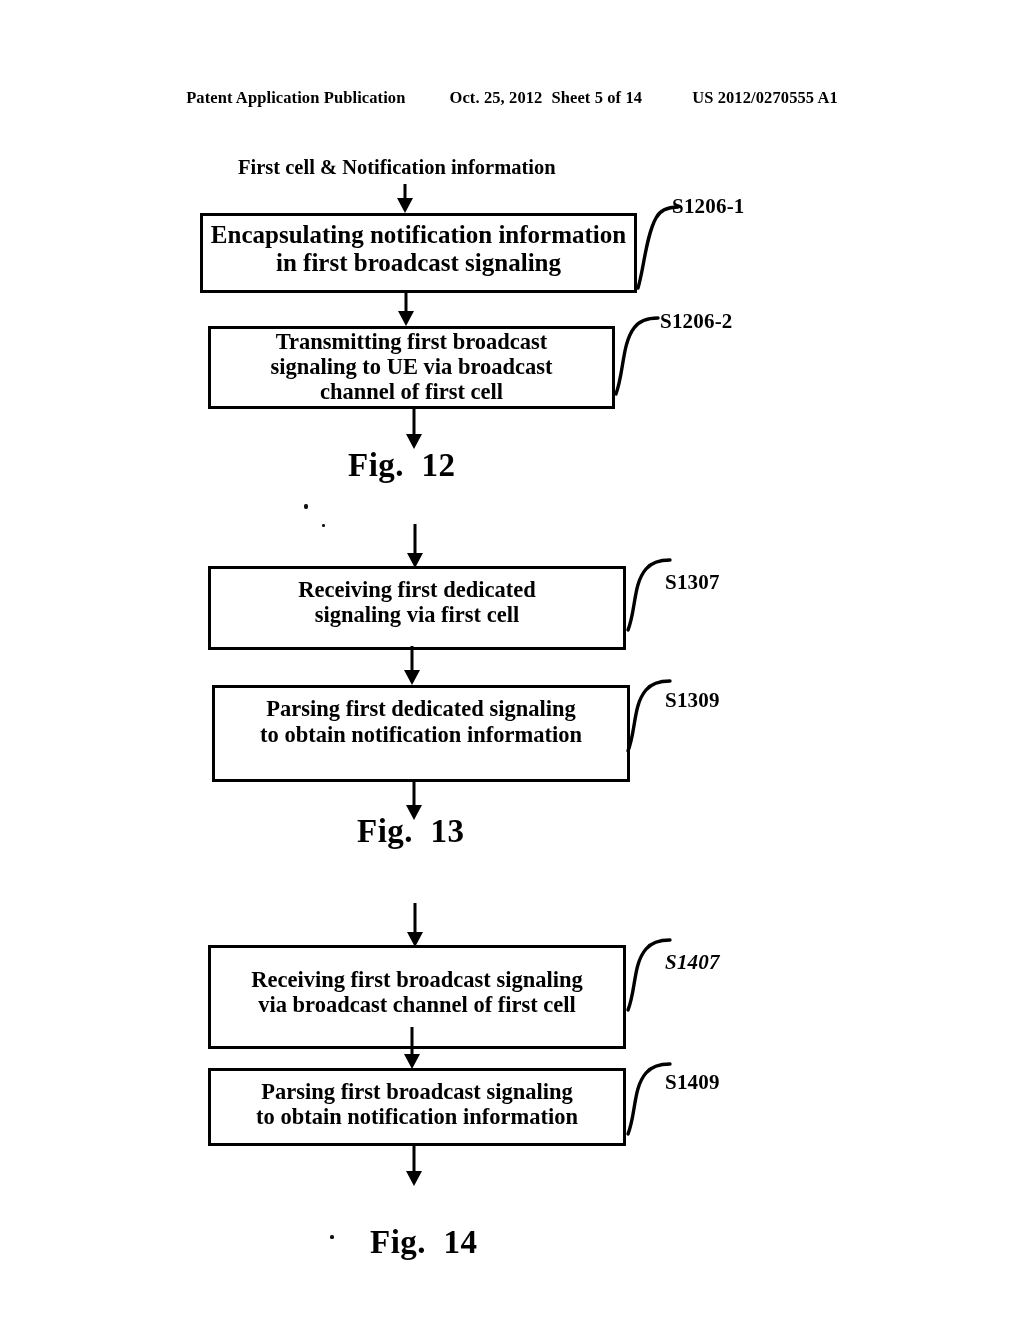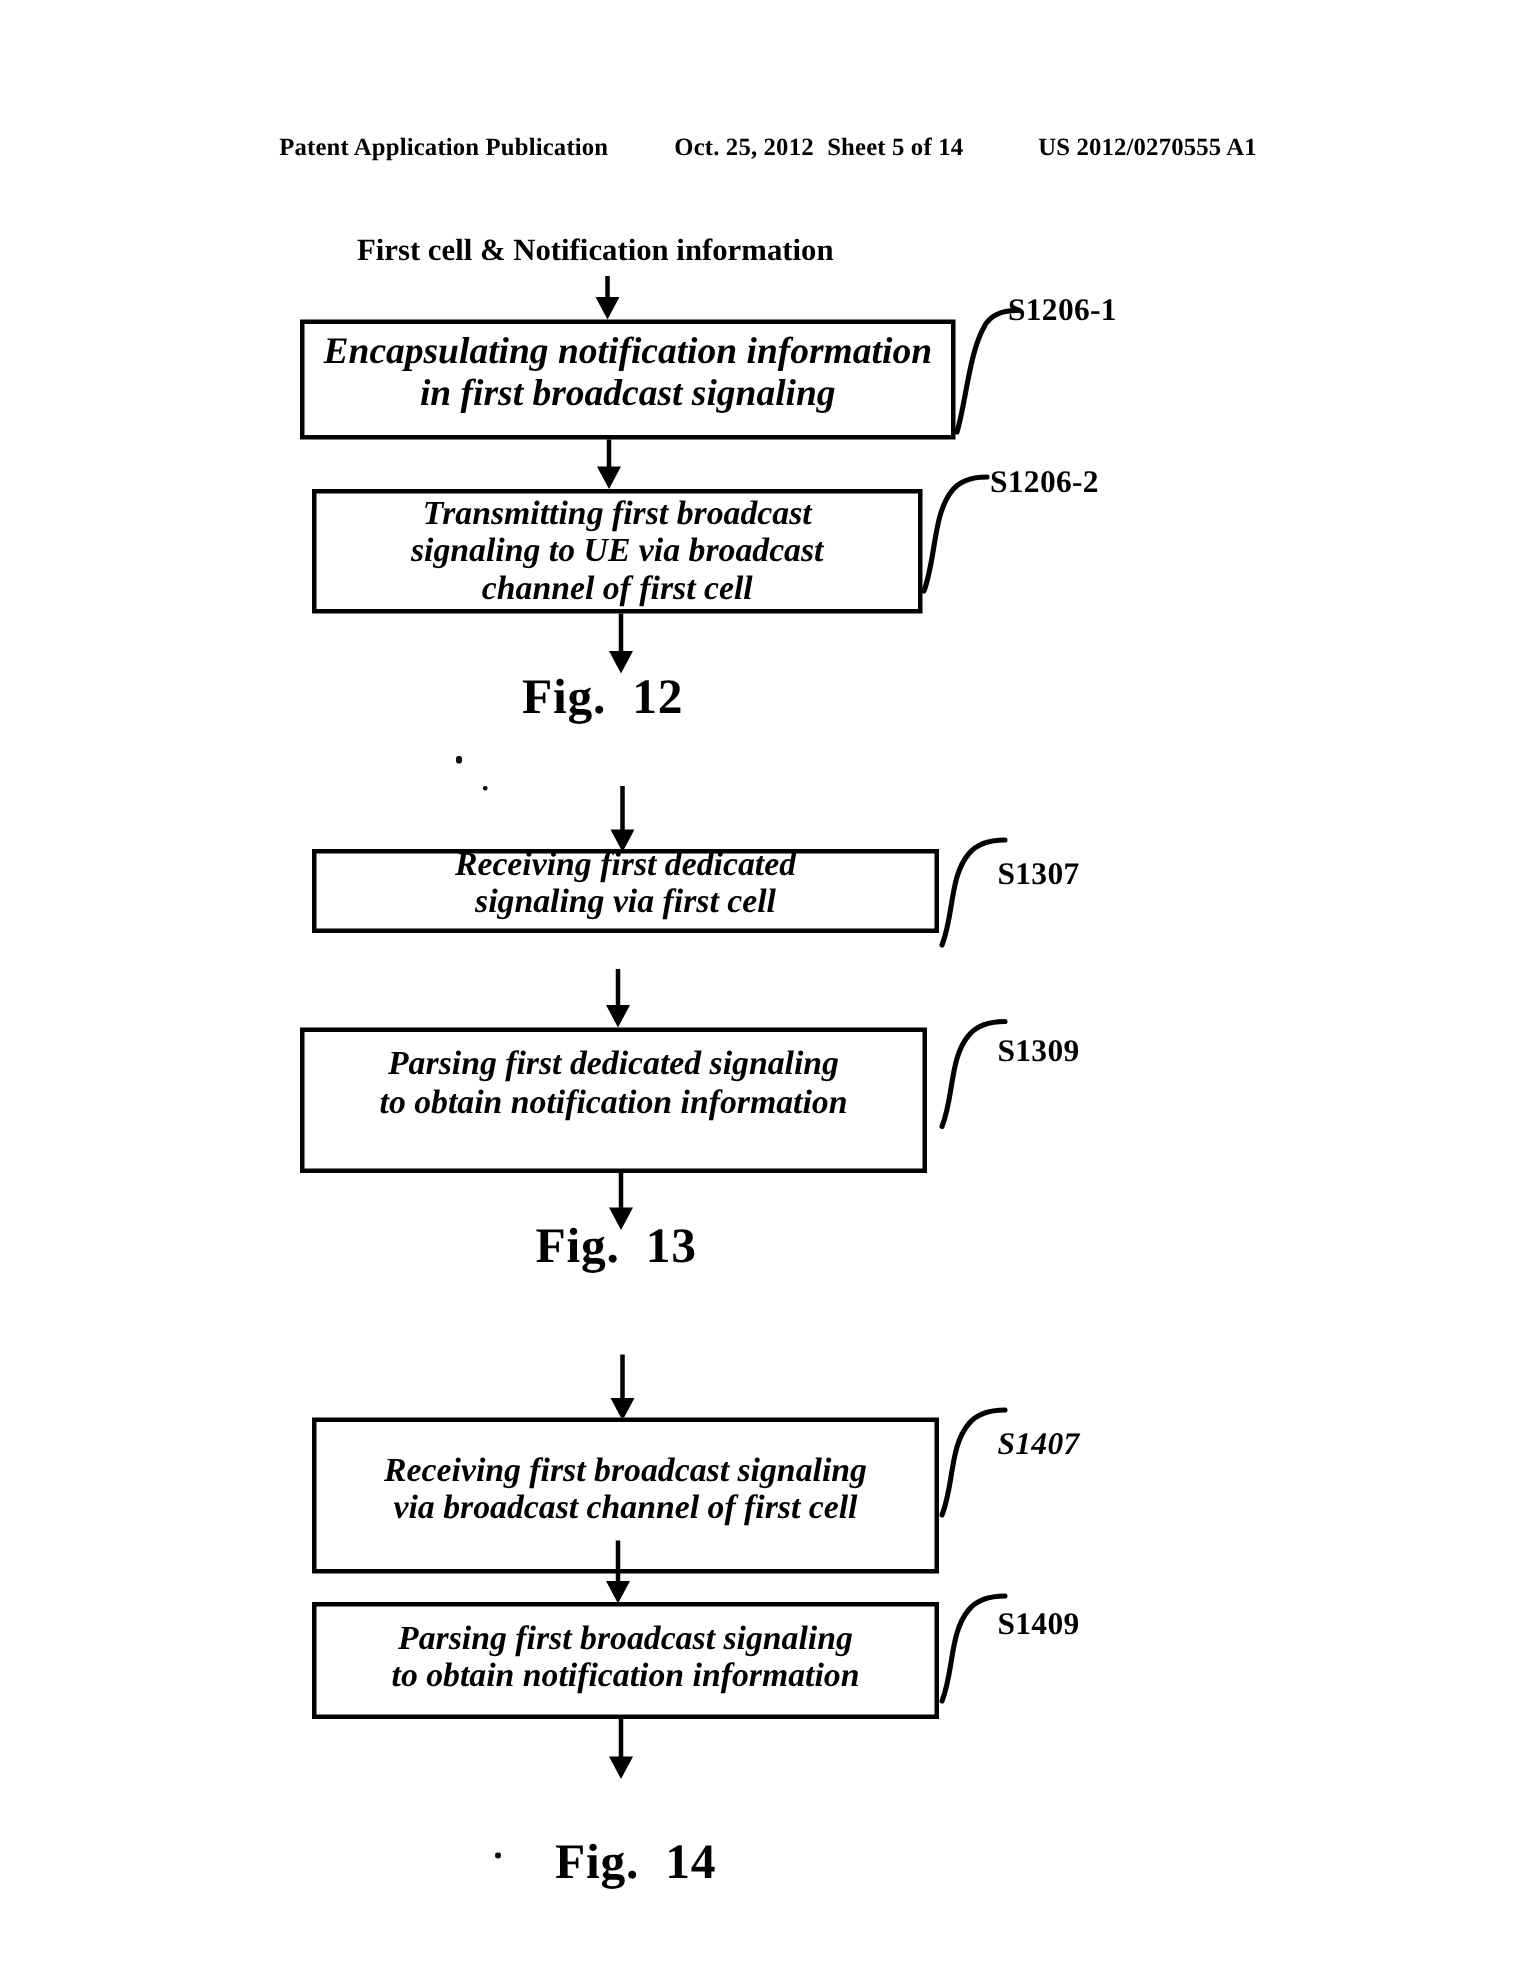--- a/index.html
+++ b/index.html
@@ -59,34 +59,33 @@
     font-weight: bold;
     color: #000;
     line-height: 1.12;
   }
   .fc-box .txt {
     display: block;
     width: 100%;
     padding: 0 6px;
     box-sizing: border-box;
     white-space: pre-line;
-    font-style: italic;
   }
 
   
   #box-s1206-1 { left: 200px;  top: 213px;  width: 437px; height: 80px;  font-size: 25px; }
   #box-s1206-1 .txt { transform: translateY(-4px); }
 
   #box-s1206-2 { left: 208px;  top: 326px;  width: 407px; height: 83px;  font-size: 22.5px; }
   #box-s1206-2 .txt { transform: translateY(-1px); }
 
-  #box-s1307   { left: 208px;  top: 566px;  width: 418px; height: 56px;  font-size: 22.5px; }
+  #box-s1307   { left: 208px;  top: 566px;  width: 418px; height: 84px;  font-size: 22.5px; }
   #box-s1307 .txt { transform: translateY(-6px); }
 
-  #box-s1309   { left: 200px;  top: 685px;  width: 418px; height: 97px;  font-size: 22.5px; }
+  #box-s1309   { left: 212px;  top: 685px;  width: 418px; height: 97px;  font-size: 22.5px; }
   #box-s1309 .txt { transform: translateY(-12px); }
 
   #box-s1407   { left: 208px;  top: 945px;  width: 418px; height: 104px;  font-size: 22.5px; }
   #box-s1407 .txt { transform: translateY(-5px); }
 
   #box-s1409   { left: 208px;  top: 1068px; width: 418px; height: 78px;  font-size: 22.5px; }
   #box-s1409 .txt { transform: translateY(-3px); }
 
   
   .arrow {

